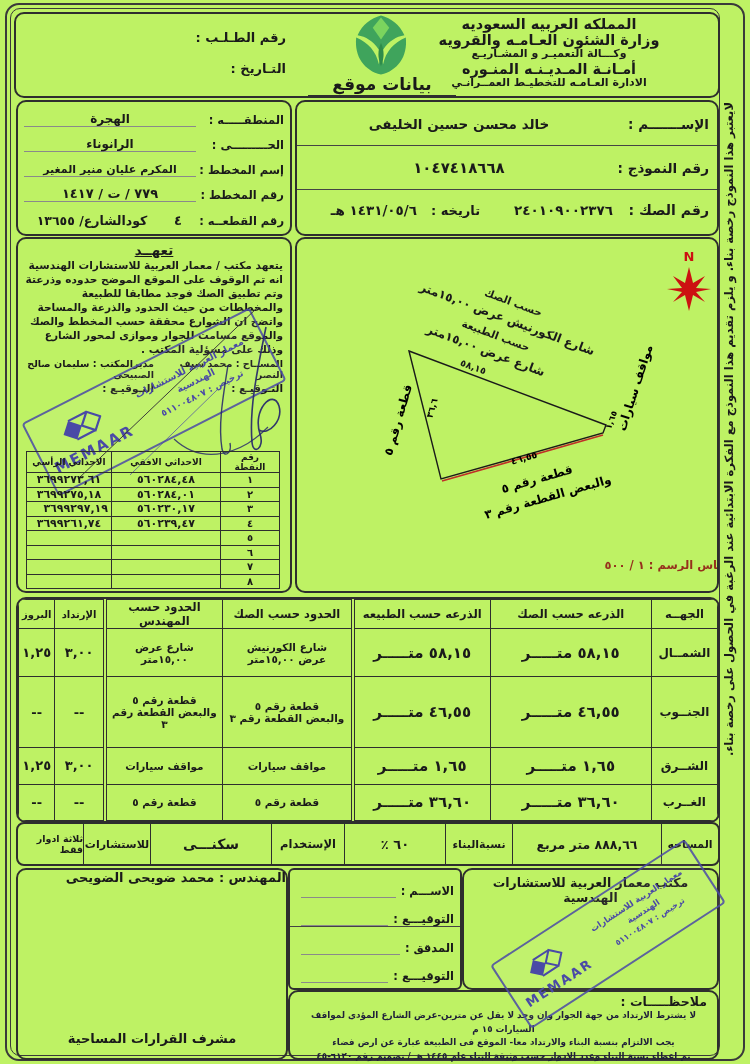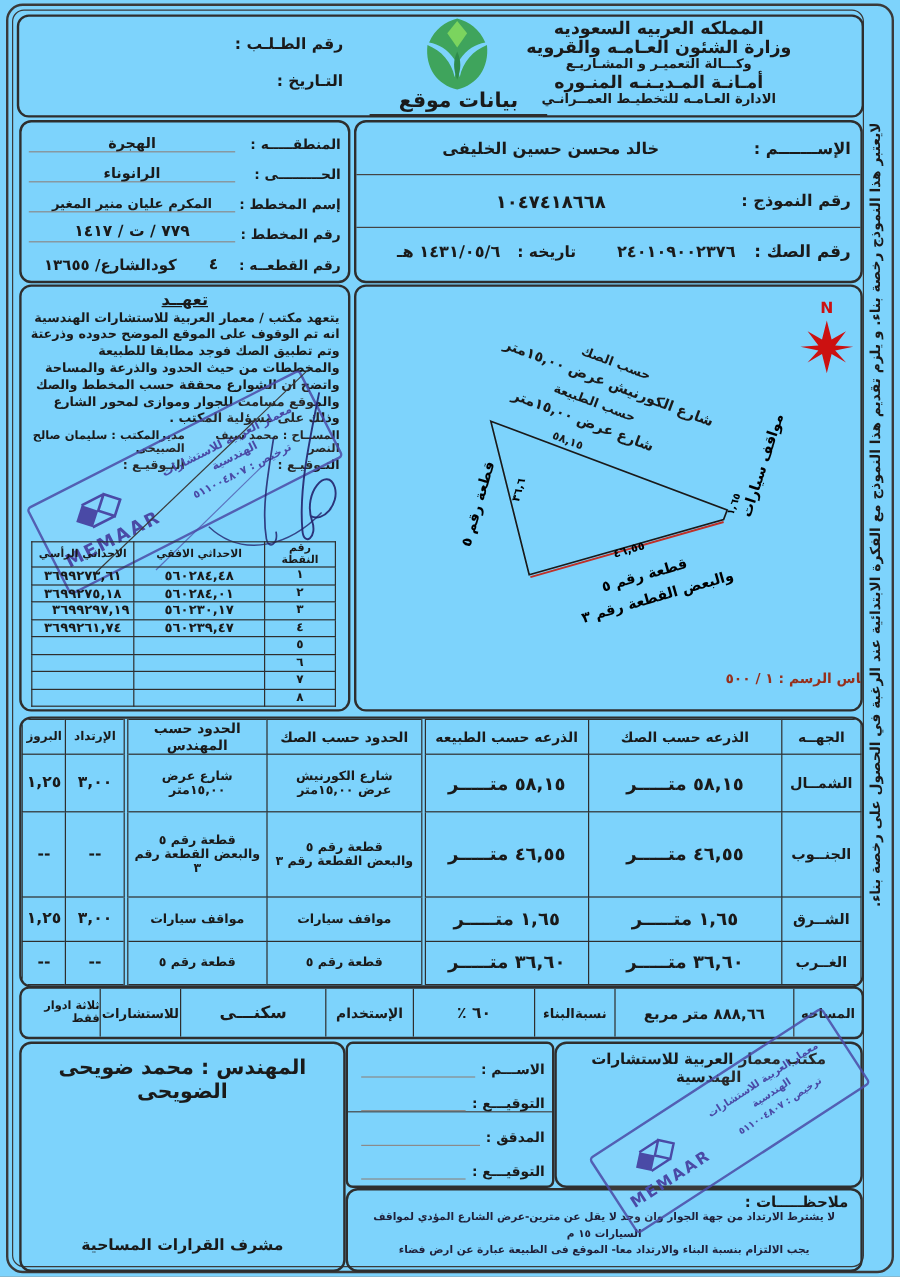--- a/index.html
+++ b/index.html
@@ -1,16 +1,16 @@
 <!DOCTYPE html>
 <html lang="ar" dir="rtl"><head>
 <meta charset="utf-8">
 <style>
   html,body{margin:0;padding:0;background:#8f8f8f;}
-  #page{position:relative;width:750px;height:1064px;background:#7dd3fc;overflow:hidden;
+  #page{position:relative;width:750px;height:1064px;background:#bef264;overflow:hidden;
         font-family:"DejaVu Sans",sans-serif;direction:rtl;color:#1a1a1a;}
   .frame{position:absolute;pointer-events:none;border:2px solid #3a3a3a;border-radius:14px;}
   .frame.inner{border-width:1.5px;border-radius:10px;}
   .box{position:absolute;border:2px solid #2e2e2e;border-radius:10px;background:transparent;}
   .lbl{font-weight:bold;}
   .hline{border-bottom:1px solid #8a8a8a;}
   table{border-collapse:collapse;}
   td,th{border:1.3px solid #2e2e2e;padding:0 3px;}
   .stamp{position:absolute;border:2.5px solid rgba(74,74,166,.85);border-radius:4px;
          display:flex;align-items:center;gap:7px;direction:ltr;padding:3px 8px;
@@ -276,21 +276,21 @@
     <div class="lbl" style="width:148px;border-left:1.3px solid #2e2e2e;display:flex;align-items:center;justify-content:center;font-size:12.5px;">٨٨٨,٦٦ متر مربع</div>
     <div class="lbl" style="width:66px;border-left:1.3px solid #2e2e2e;display:flex;align-items:center;justify-content:center;font-size:11px;">نسبةالبناء</div>
     <div class="lbl" style="width:100px;border-left:1.3px solid #2e2e2e;display:flex;align-items:center;justify-content:center;font-size:13px;">٦٠ ٪</div>
     <div class="lbl" style="width:72px;border-left:1.3px solid #2e2e2e;display:flex;align-items:center;justify-content:center;font-size:11.5px;">الإستخدام</div>
     <div class="lbl" style="width:120px;border-left:1.3px solid #2e2e2e;display:flex;align-items:center;justify-content:center;font-size:14px;">سكنـــى</div>
     <div class="lbl" style="width:66px;border-left:1.3px solid #2e2e2e;display:flex;align-items:center;justify-content:center;font-size:11px;">للاستشارات</div>
     <div class="lbl" style="flex:1;display:flex;align-items:center;justify-content:center;font-size:9.5px;">ثلاثة ادوار فقط</div>
   </div>
 
   <div class="box" style="top:868px;left:16px;width:268px;height:188px;">
-    <div class="lbl" style="text-align:center;font-size:17px;margin-top:10px;">المهندس : محمد ضويحى الضويحى</div>
+    <div class="lbl" style="text-align:right;font-size:13px;">المهندس : محمد ضويحى الضويحى</div>
     <div class="lbl" style="position:absolute;bottom:12px;width:100%;text-align:center;font-size:13px;">مشرف القرارات المساحية</div>
   </div>
 
   <div class="box" style="top:868px;left:288px;width:170px;height:118px;border-radius:6px;">
     <div style="display:flex;align-items:flex-end;height:28px;padding:0 6px;">
       <span class="lbl" style="font-size:11.5px;">الاســـم :</span>
       <span class="hline" style="flex:1;height:16px;margin:0 5px;"></span>
     </div>
     <div style="display:flex;align-items:flex-end;height:28px;padding:0 6px;">
       <span class="lbl" style="font-size:11.5px;">التوقيـــع :</span>
@@ -320,15 +320,16 @@
         <div style="font-size:8.5px;">معمار العربية للاستشارات الهندسية</div>
         <div style="font-size:8px;">ترخيص : ٥١١٠٠٤٨٠٧</div>
       </div>
     </div>
   </div>
 
   <div class="box" style="top:990px;left:288px;width:427px;height:66px;padding:0;">
     <div class="lbl" style="font-size:12.5px;padding:2px 10px 0 0;">ملاحظـــــات :</div>
     <div class="lbl" style="font-size:8.8px;text-align:center;line-height:1.55;color:#20203a;padding:0 8px;">لا يشترط الارتداد من جهة الجوار وان وجد لا يقل عن مترين-عرض الشارع المؤدي لمواقف السيارات ١٥ م</div>
     <div class="lbl" style="font-size:8.8px;text-align:center;line-height:1.55;color:#20203a;padding:0 8px;">يجب الالتزام بنسبة البناء والارتداد معا- الموقع فى الطبيعة عبارة عن ارض فضاء</div>
+    <div class="lbl" style="font-size:8.8px;text-align:center;line-height:1.55;color:#20203a;padding:0 8px;">تم اعطاء نسبة البناء وعدد الادوار حسب وثيقة البناء عام ١٤٤٥ هـ / تصميم رقم ٦١٢٠-٤٥</div>
   </div>
 
 </div>
 
 </body></html>

